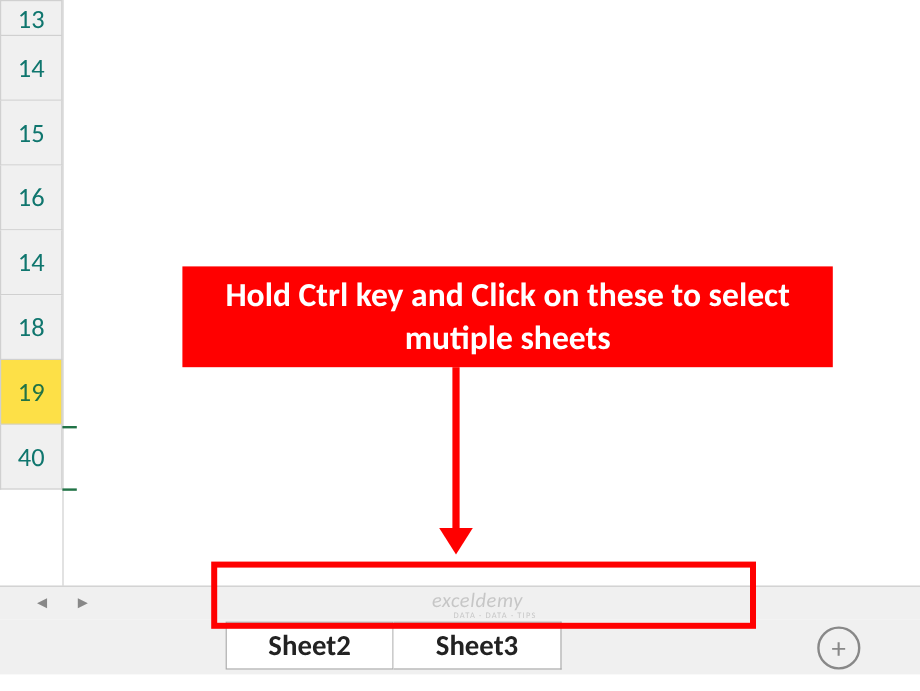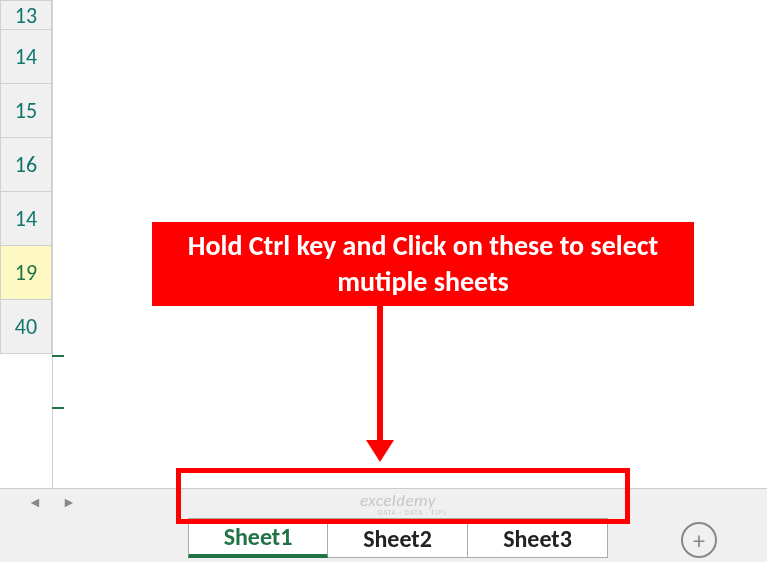--- a/index.html
+++ b/index.html
@@ -25,21 +25,21 @@
       border-top: none;
       background: #f0f0f0;
       display: flex;
       align-items: center;
       justify-content: center;
       font-size: 22px;
       color: #0f766e;
     }
     .row-header:first-child { border-top: 1px solid #d0d0d0; height: 30px; }
     .row-header.selected {
-      background: #fef9c3;
+      background: #fde047;
       color: #217346;
       font-weight: 500;
     }
     .grid-edge {
       position: absolute;
       left: 52px;
       top: 0;
       width: 1px;
       height: 490px;
       background: #d0d0d0;
@@ -197,20 +197,21 @@
   </style>
 </head>
 <body>
 
 <div class="row-headers">
   <div class="row-header" style="height:30px;">13</div>
   <div class="row-header">14</div>
   <div class="row-header">15</div>
   <div class="row-header">16</div>
   <div class="row-header">14</div>
+  <div class="row-header">18</div>
   <div class="row-header selected">19</div>
   <div class="row-header">40</div>
 </div>
 
 <div class="grid-edge"></div>
 <div class="cell-border"></div>
 
 <div class="callout-box">
   <span>Hold Ctrl key and Click on these to select mutiple sheets</span>
 </div>
@@ -219,21 +220,20 @@
 
 <div class="sheet-tabs-highlight"></div>
 
 <div class="bottom-bar">
   <div class="scroll-area">
     <div class="scroll-btn left">◄</div>
     <div class="scroll-btn right">►</div>
   </div>
   <div class="tabs-row">
     <div class="tab-nav-spacer"></div>
-    <div class="sheet-tab active">Sheet1</div>
     <div class="sheet-tab">Sheet2</div>
     <div class="sheet-tab">Sheet3</div>
   </div>
   <div class="add-sheet">
     <span>+</span>
   </div>
 </div>
 
 <div class="watermark">exceldemy</div>
 <div class="watermark-sub">DATA · DATA · TIPS</div>

